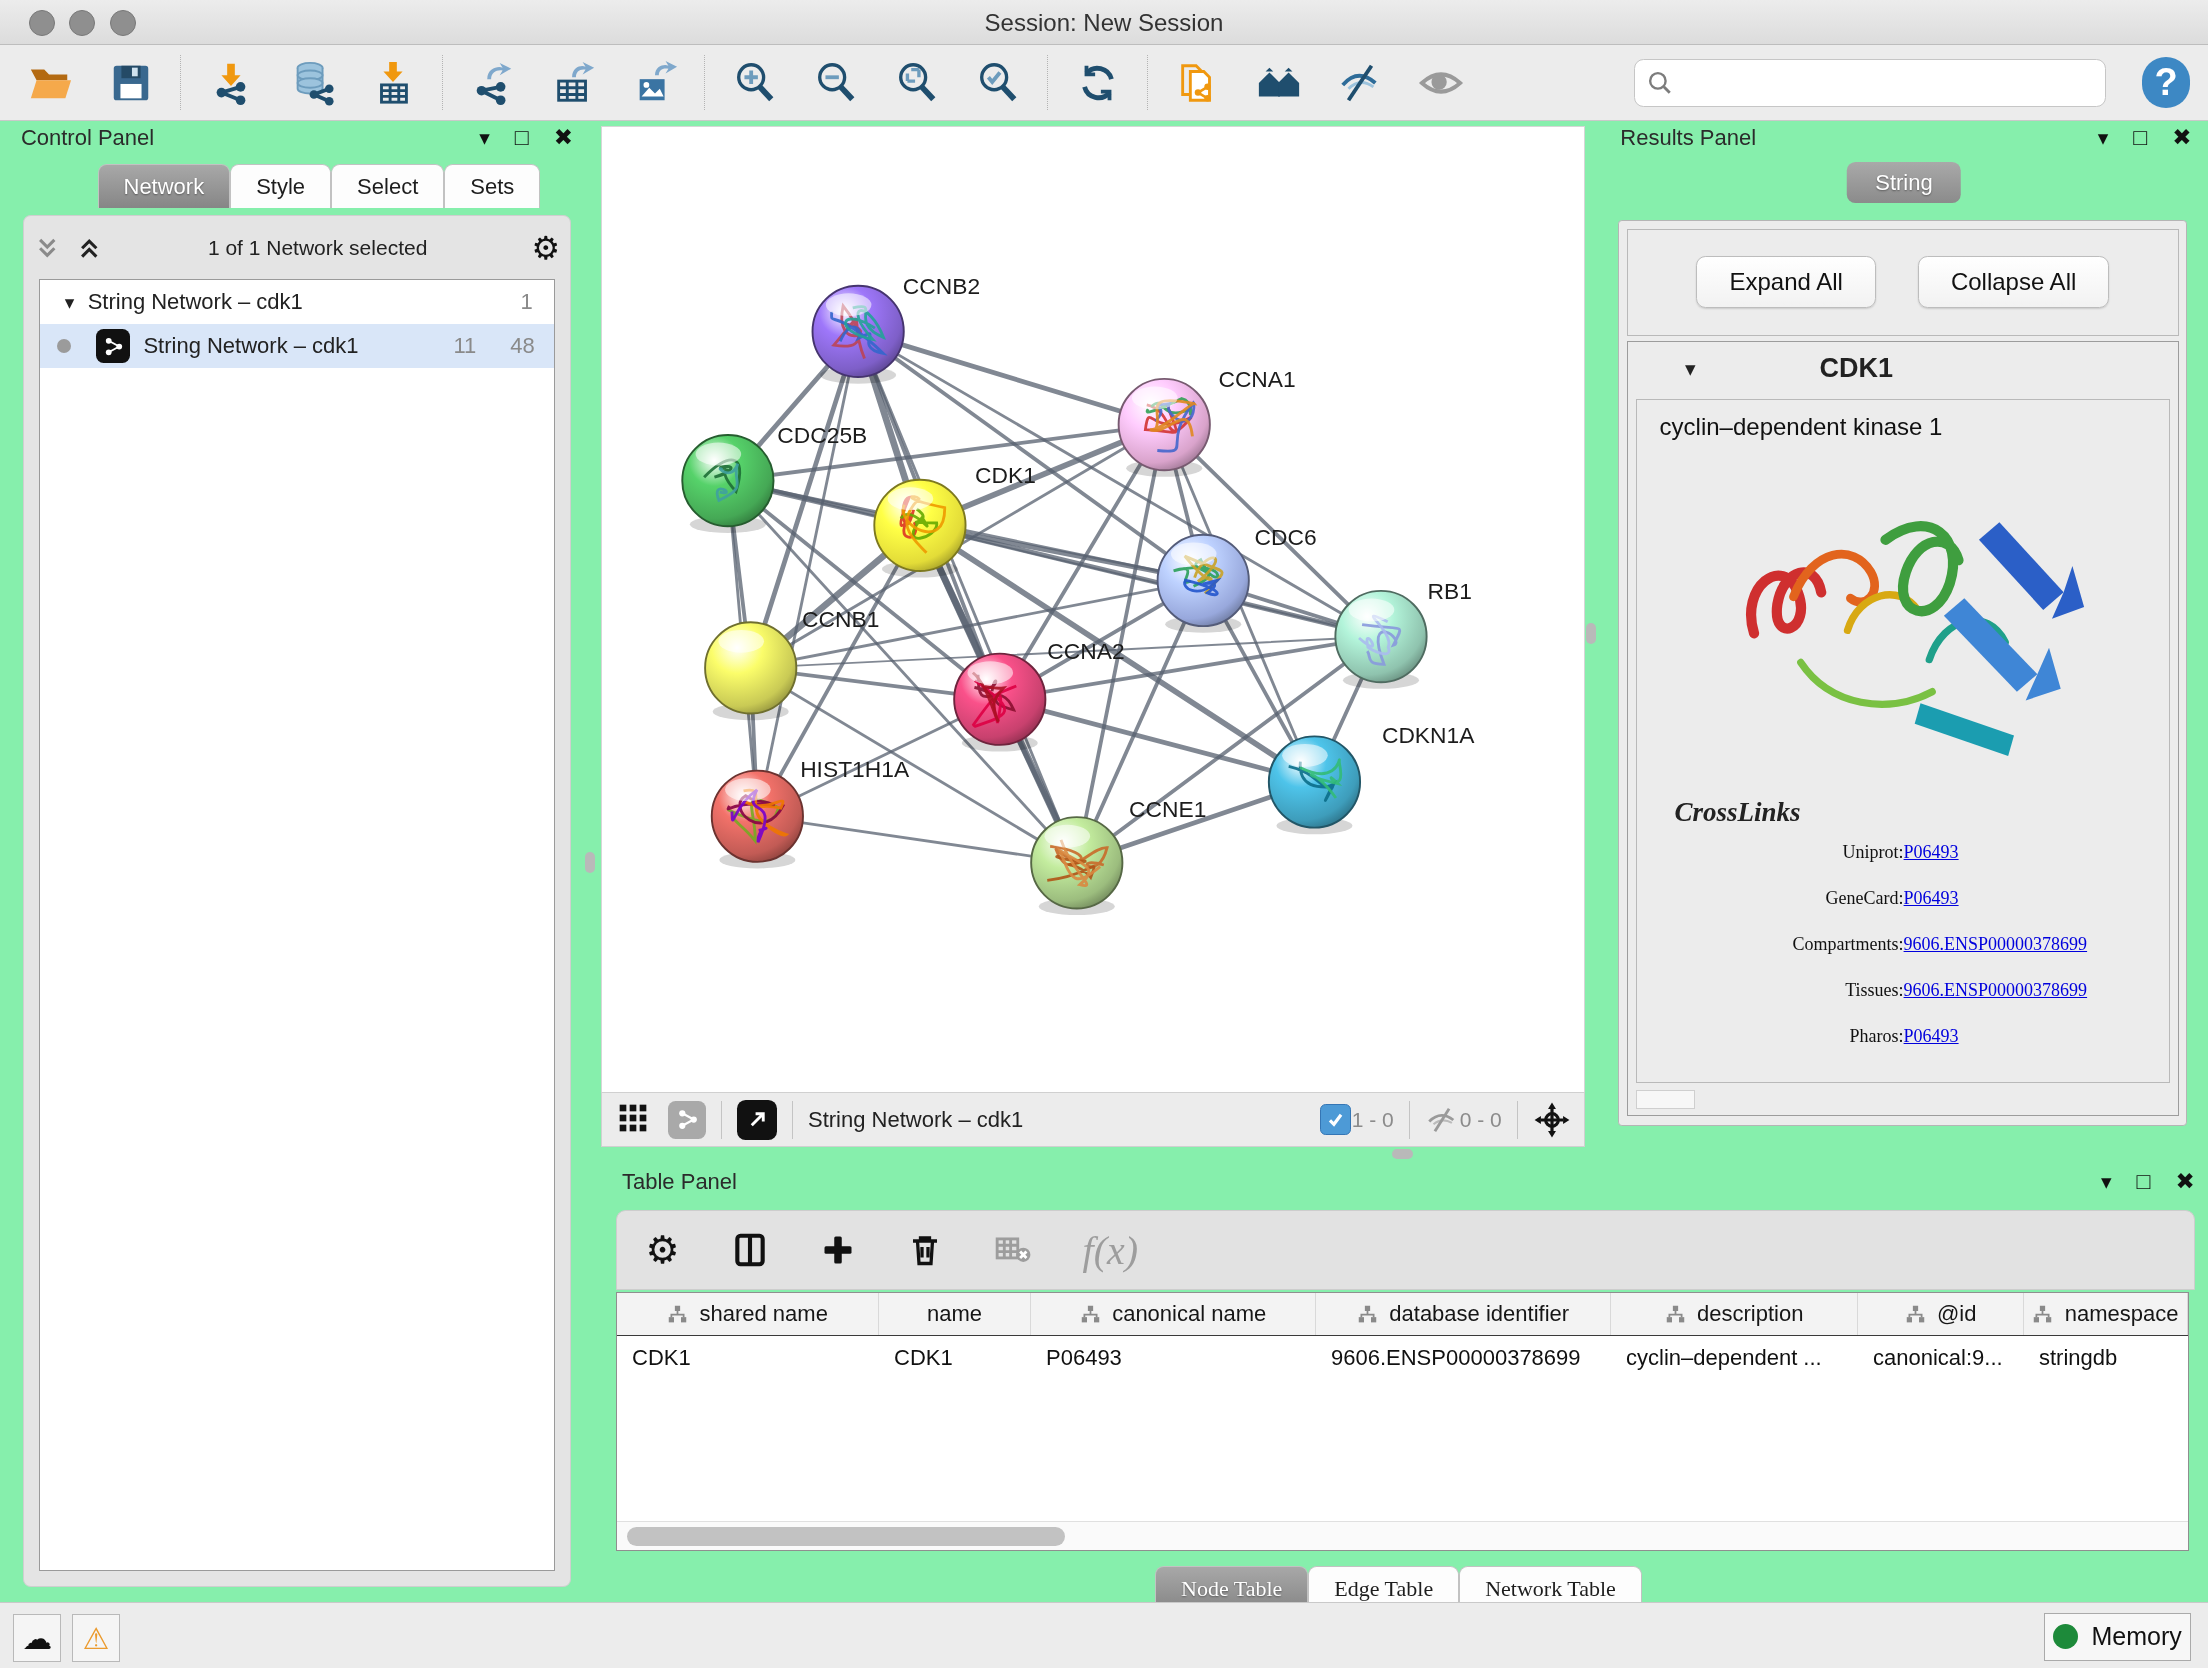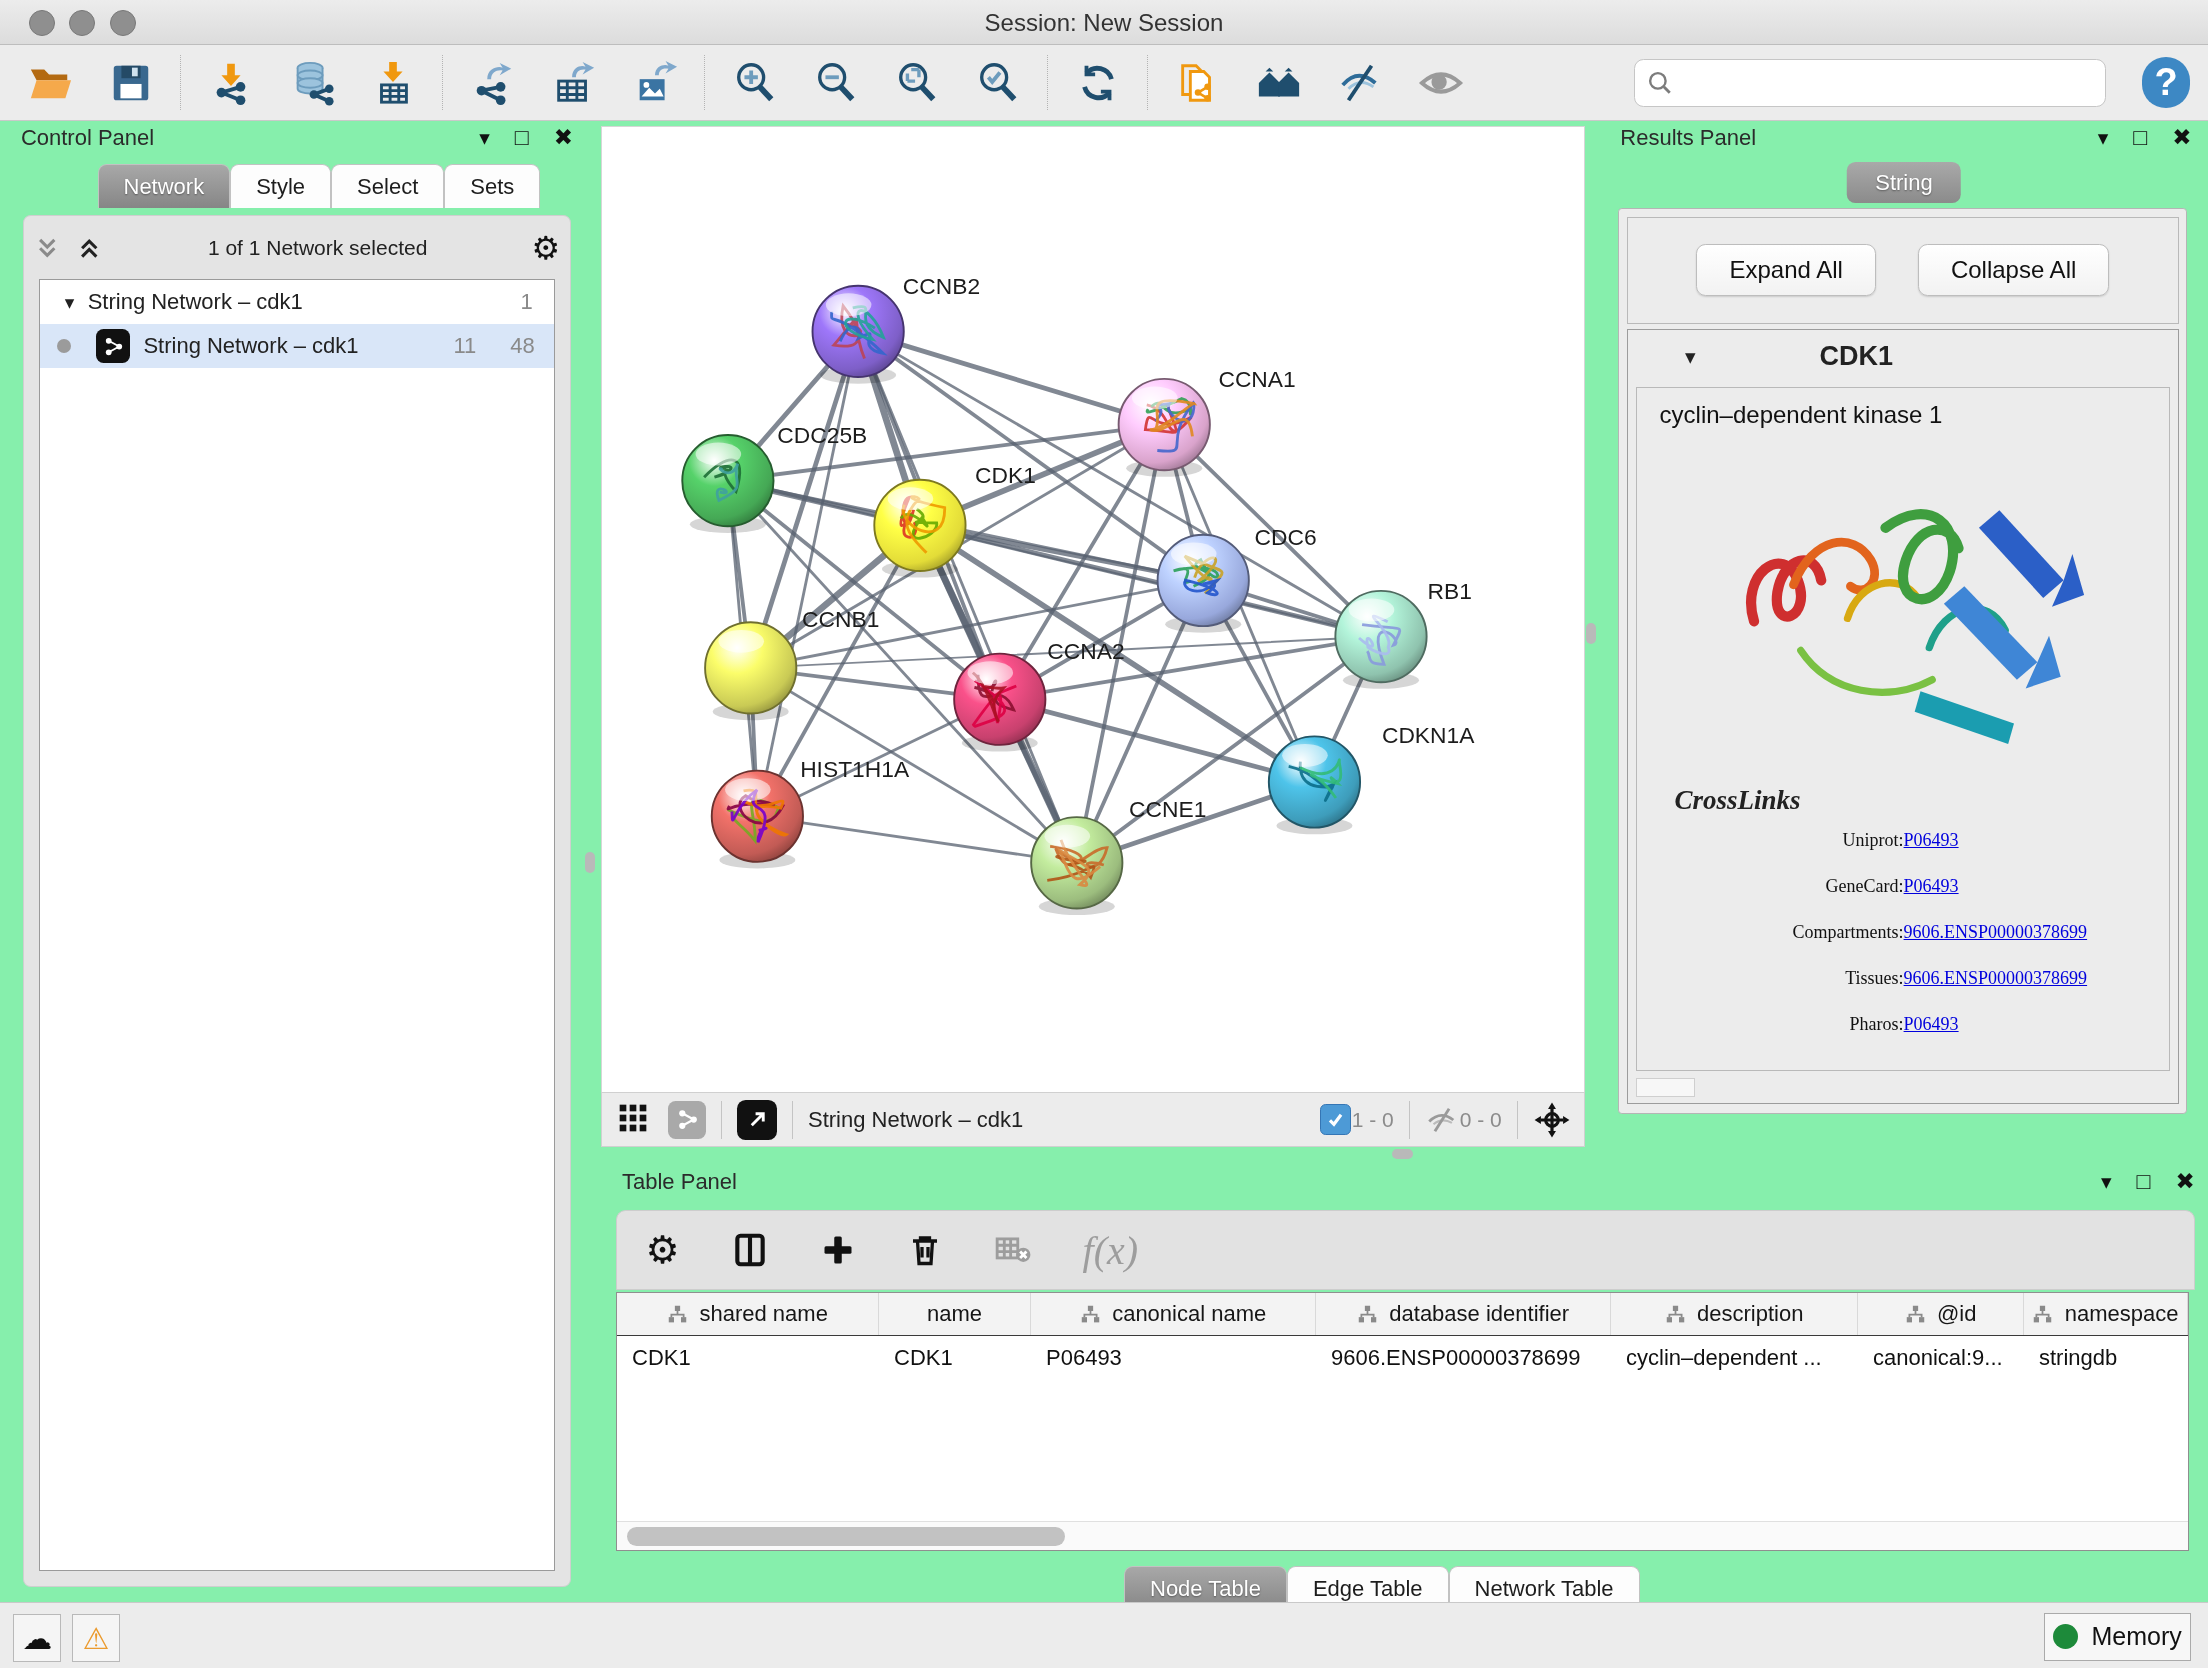--- a/index.html
+++ b/index.html
@@ -57,21 +57,21 @@
   .nb-sep{width:0;height:38px;border-left:1px solid #c4c4c4;margin:0 15px;}
   #net-bar .title{font-size:22px;color:#222;}
   #net-bar .stat{font-size:21px;color:#8b8b8b;margin-left:1px;}
   .grip{position:absolute;background:#b9b9b9;border-radius:5.7px;}
   
   #results-panel{position:absolute;left:1607px;top:124px;width:594px;height:1008px;}
   #rp-header{position:absolute;left:13.3px;right:9.5px;top:0;display:flex;justify-content:space-between;align-items:center;}
   #rp-tab{position:absolute;left:50%;transform:translateX(-50%);top:38px;
     background:linear-gradient(#a9a9a9,#8b8b8b);color:#fff;font-size:22px;padding:7.6px 28.5px;
     border-radius:8.6px;text-shadow:0 1px 1.9px rgba(0,0,0,.4);}
-  #rp-card{position:absolute;left:11.4px;top:84px;width:567px;height:904px;background:#ececec;
+  #rp-card{position:absolute;left:11.4px;top:96px;width:567px;height:904px;background:#ececec;
     border:1.9px solid #b5b5b5;border-radius:3.8px;}
   #rp-toolbox{position:absolute;left:7.6px;top:7.6px;right:7.6px;height:105px;border:1px solid #b9b9b9;
     display:flex;align-items:center;justify-content:center;gap:42px;background:#ececec;}
   .rp-btn{background:linear-gradient(#ffffff,#f2f2f2);border:1px solid #bdbdbd;border-radius:9.5px;
     font-size:24px;padding:11.4px 32px;color:#111;box-shadow:0 1px 1.9px rgba(0,0,0,.15);}
   #rp-gene{position:absolute;left:7.6px;top:120px;right:7.6px;bottom:9.5px;border:1.9px solid #9c9c9c;background:#ececec;}
   #rp-gene-head{display:flex;align-items:center;height:53px;}
   #rp-gene-head .caret{margin-left:57px;font-size:21px;}
   #rp-gene-head .gname{font-size:27px;font-weight:bold;margin-left:124px;}
   #rp-gene-body{position:absolute;left:7.6px;top:57px;right:7.6px;bottom:32px;border:1px solid #b9b9b9;background:#ececec;overflow:hidden;}
@@ -91,21 +91,21 @@
   #tp-toolbar .ticon{display:flex;align-items:center;justify-content:center;}
   #data-table{position:absolute;left:17px;top:124px;width:1571px;height:257px;background:#fff;border:1.9px solid #8f8f8f;}
   #tbl-head{display:flex;height:42px;background:#f3f3f3;border-bottom:1.9px solid #3a3a3a;}
   .th{display:flex;align-items:center;justify-content:center;gap:11.4px;font-size:22px;color:#161616;
       border-right:1px solid #d9d9d9;box-sizing:border-box;overflow:hidden;white-space:nowrap;}
   #tbl-row{display:flex;height:44px;background:#fff;}
   .td{font-size:22px;color:#111;padding-left:15px;display:flex;align-items:center;box-sizing:border-box;
       overflow:hidden;white-space:nowrap;}
   #tbl-hscroll{position:absolute;left:0;bottom:0;width:100%;height:28.5px;background:#fafafa;border-top:1px solid #e0e0e0;}
   #tbl-thumb{position:absolute;left:9.5px;top:5.7px;width:438px;height:19px;background:#c2c2c2;border-radius:9.5px;}
-  #tp-tabs{left:525px;top:398px;}
+  #tp-tabs{left:556px;top:398px;font-family:Liberation Serif, serif;}
   
   #status-bar{position:absolute;left:0;top:1602px;width:2208px;height:67px;background:#ececec;border-top:1px solid #c9c9c9;}
   .sb-btn{position:absolute;top:11.4px;width:46px;height:46px;border:1.9px solid #b9b9b9;background:#f5f5f5;
     display:flex;align-items:center;justify-content:center;font-size:30px;}
   #memory-btn{position:absolute;right:17px;top:9.5px;width:145px;height:46px;border:1.9px solid #aaa;background:#f7f7f7;
     display:flex;align-items:center;justify-content:center;gap:13.3px;font-size:25px;color:#111;}
   #memory-dot{width:25px;height:25px;border-radius:50%;background:#1d8a3a;}
 </style>
 </head>
 <body>

